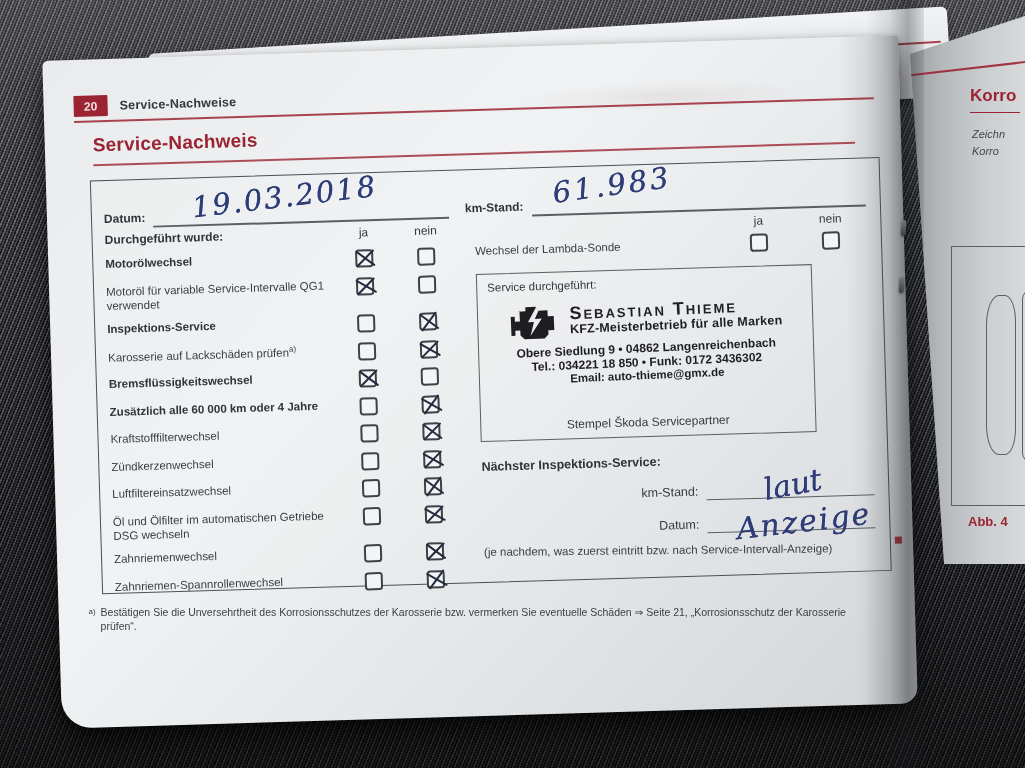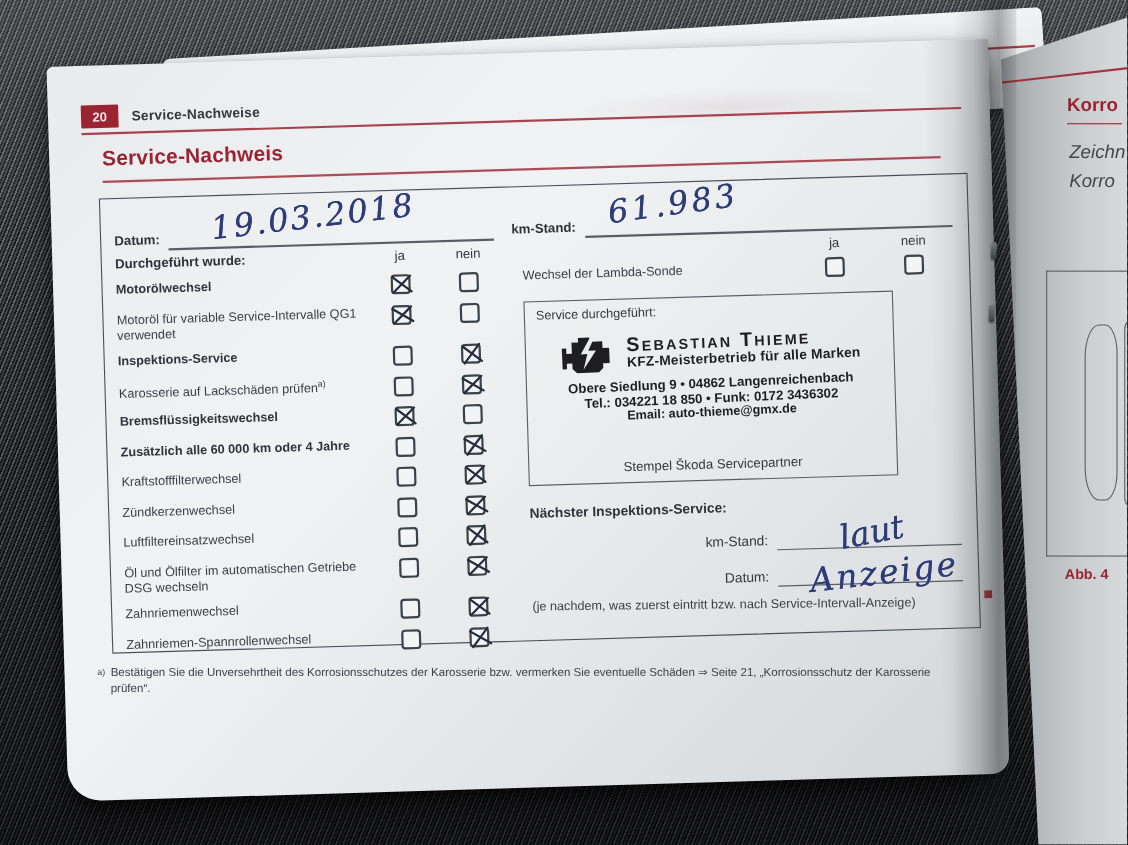--- a/index.html
+++ b/index.html
@@ -108,29 +108,29 @@
   .ns-note{margin-top:6px;font-size:11.5px;color:#3c4046;transform:rotate(1.1deg);transform-origin:left center;}
   .red-square{position:absolute;left:838px;top:501px;width:7px;height:7px;background:#b03038;}
   
   .footnote{position:absolute;left:30px;top:546px;width:770px;display:flex;gap:5px;
     font-size:10.5px;color:#3b3f45;transform:rotate(1.7deg);transform-origin:left top;line-height:1.3;}
   .footnote .mark{font-size:8px;vertical-align:super;padding-top:1px;}
   
   .spine-shadow{position:absolute;left:866px;top:0;width:58px;height:768px;pointer-events:none;z-index:3;
     background:linear-gradient(90deg,rgba(30,32,34,0) 0%,rgba(30,32,34,0.12) 40%,rgba(24,26,28,0.34) 72%,rgba(24,26,28,0.10) 100%);}
   .page-right{
-    position:absolute;left:898px;top:0;width:127px;height:768px;z-index:2;
+    position:absolute;left:898px;top:0;width:127px;height:564px;z-index:2;
     background:linear-gradient(90deg,#8f9295 0%,#b5b8ba 34%,#cbced0 68%,#d7d9db 100%);
     clip-path:polygon(12px 54px,100% 16px,100% 100%,46px 100%);
   }
   .pr-redline{position:absolute;left:-4px;top:76px;width:150px;height:2px;background:#9b2433;opacity:.9;
     transform:rotate(-6.5deg);transform-origin:left center;}
   .pr-title{position:absolute;left:72px;top:86px;font-size:17px;font-weight:bold;color:#9b2433;
     border-bottom:1.8px solid #9b2433;padding:0 4px 6px 0;}
-  .pr-text{position:absolute;left:74px;top:126px;font-size:17px;font-style:italic;color:#42474c;line-height:1.5;}
+  .pr-text{position:absolute;left:74px;top:126px;font-size:11px;font-style:italic;color:#42474c;line-height:1.5;}
   .pr-figbox{position:absolute;left:53px;top:246px;width:80px;height:258px;
     border-top:1.5px solid #5a5f63;border-left:1.5px solid #5a5f63;border-bottom:1.5px solid #5a5f63;}
   .pr-shape1{position:absolute;left:34px;top:48px;width:28px;height:158px;border:1.5px solid #5a5f63;
     border-radius:13px 11px 11px 13px / 30px 26px 26px 30px;}
   .pr-shape2{position:absolute;left:70px;top:42px;width:26px;height:172px;border:1.5px solid #5a5f63;
     border-radius:10px;}
   .pr-abb{position:absolute;left:70px;top:514px;font-size:13px;font-weight:bold;color:#9b2433;}
   .staple{position:absolute;width:5px;height:16px;border-radius:2.5px;z-index:4;
     background:linear-gradient(180deg,#74787c,#3c4044);box-shadow:0 1px 2px rgba(0,0,0,0.4);}
   .staple.s1{left:901px;top:220px;transform:rotate(3deg);}

